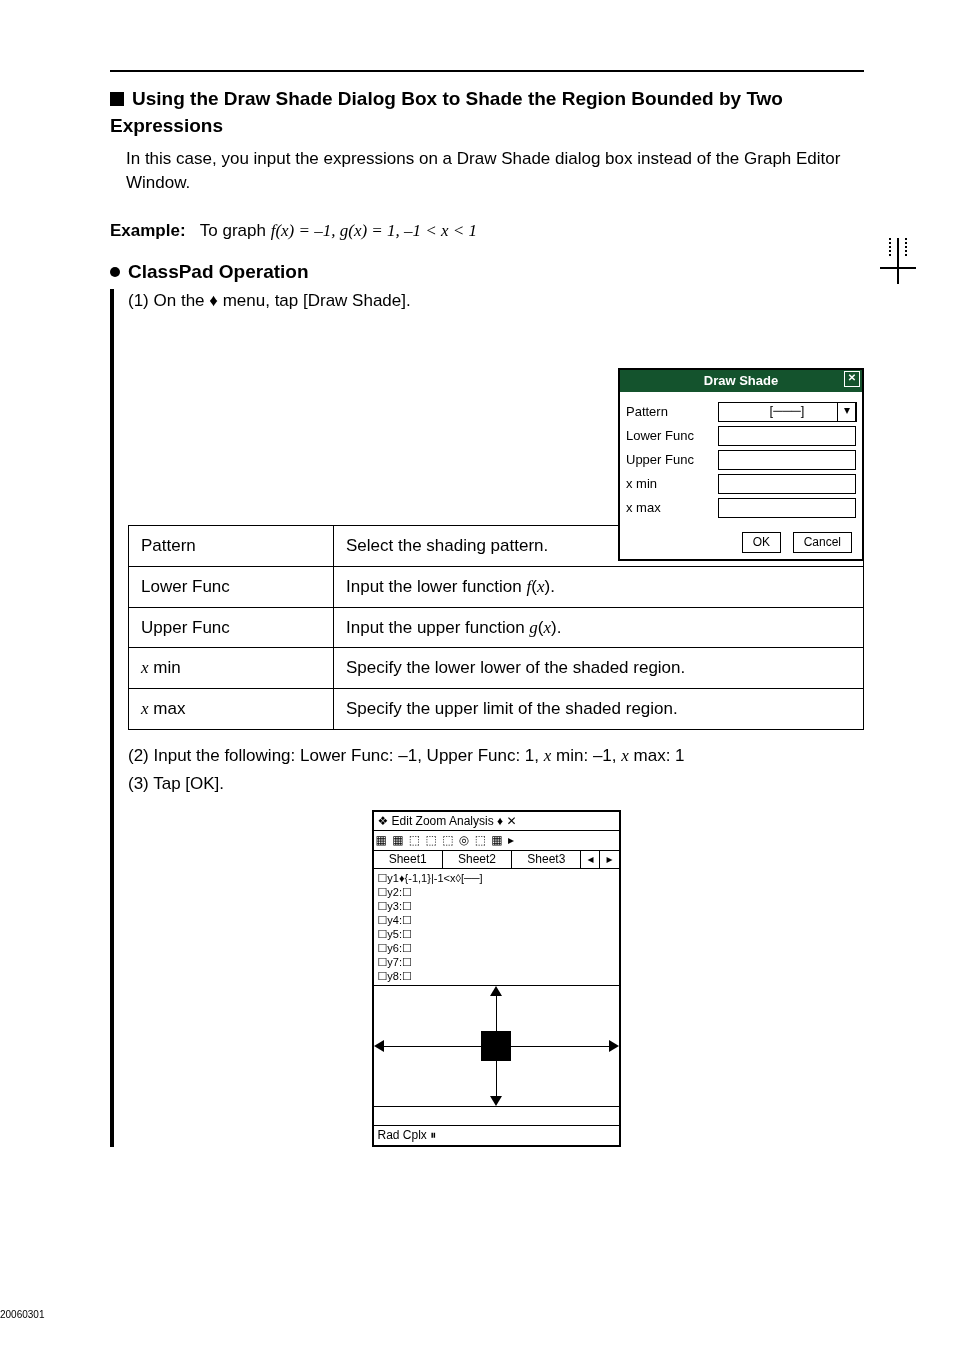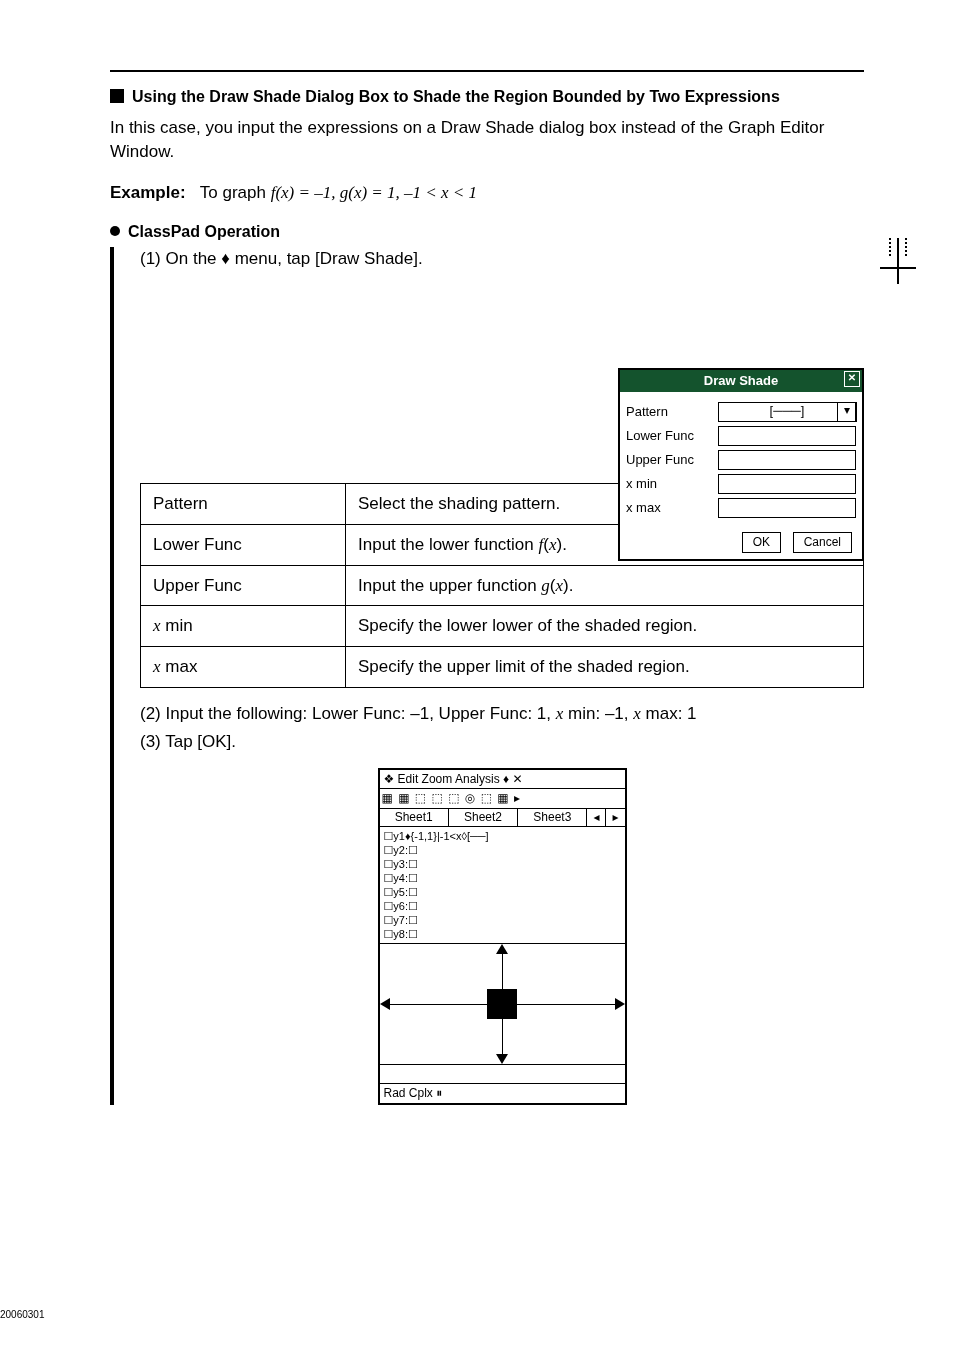--- a/index.html
+++ b/index.html
@@ -2,26 +2,26 @@
 <html><head>
 <meta charset="utf-8">
 <style>
   body{margin:0;font-family:Arial,Helvetica,sans-serif;width:954px;height:1350px;position:relative;background:#fff;color:#000;font-size:17px;line-height:1.4}
   .page{padding:40px 90px 40px 110px}
   .breadcrumb{font-style:italic;text-align:center;margin-bottom:40px;position:relative}
   .crumb-circle{position:absolute;left:50%;top:-14px;transform:translateX(-50%);width:115px;height:115px;background:#ddd;border-radius:50%;z-index:0}
   .breadcrumb span{position:relative;z-index:1}
   hr.top-rule{border:none;border-top:2px solid #000;margin:30px 0 14px}
   .h-square{display:inline-block;width:14px;height:14px;background:#000;margin-right:8px;vertical-align:-1px}
-  .subhead{font-weight:bold;font-size:16px}
-  .para{margin:8px 0}
-  .example-row{margin:17px 0 16px}
+  .subhead{font-weight:bold;font-size:19px}
+  .para{margin:8px 16px}
+  .example-row{margin:24px 0 16px}
   .bold{font-weight:bold}
   .op-head .dot{display:inline-block;width:10px;height:10px;background:#000;border-radius:50%;margin-right:8px;vertical-align:1px}
-  .steps-bar{border-left:4px solid #000;padding-left:26px;}
+  .steps-bar{border-left:4px solid #000;padding-left:14px;}
   .step{margin:4px 0}
   .bullet{margin-left:30px}
   table.desc{border-collapse:collapse;width:100%;margin-top:28px}
   table.desc td{border:1px solid #000;padding:8px 12px;vertical-align:middle}
   table.desc td:first-child{width:180px}
   .summary-steps{margin:14px 0}
   i{font-family:'Times New Roman',serif}
 
   
   .calc-dialog{position:absolute;right:90px;top:368px;width:242px;border:2px solid #000;background:#fff;font-family:Arial;font-size:13px}

